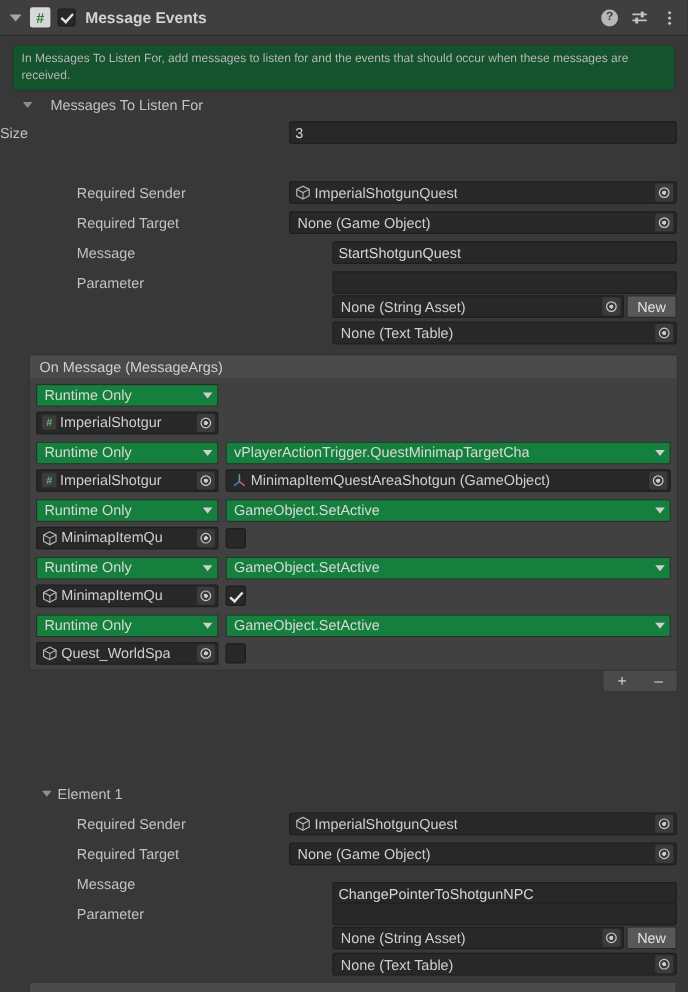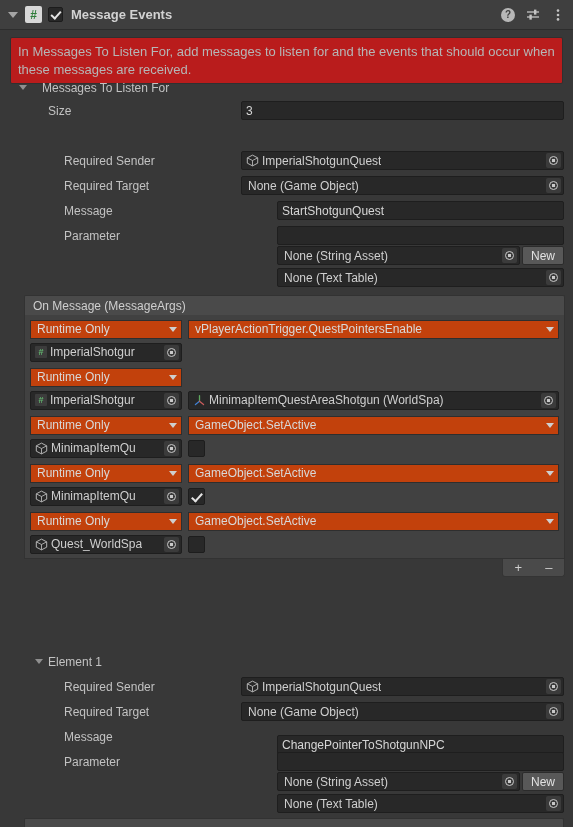--- a/index.html
+++ b/index.html
@@ -64,32 +64,32 @@
   .ico.help::after {
     content: "?"; position: absolute; inset: 0;
     display: flex; align-items: center; justify-content: center;
     color: #3f3f3f; font-size: 10px; font-weight: bold;
   }
   .ico.preset svg, .ico.kebab svg { display: block; }
 
   
   .helpbox {
     margin: 7px 10px 0 10px;
-    background: #b91c1c; border: 1px solid #303030; border-radius: 2px;
+    background: #14532d; border: 1px solid #303030; border-radius: 2px;
     padding: 5px 7px; line-height: 1.35;
-    color: #b6b6b6; font-size: 13px;
+    color: #b6b6b6; font-size: 10px;
   }
 
   
   .row { height: 25px; display: flex; align-items: center; }
   .lbl { color: #c2c2c2; font-size: 12px; white-space: nowrap; }
 
   .indent1 { padding-left: 16px; }
   .indent2 { padding-left: 32px; }
-  .indent3 { padding-left: 48px; }
+  .indent3 { }
 
   .fieldcol { position: absolute; left: 241px; right: 9px; }
 
   
   .objfield {
     height: 19px; background: #282828; border: 1px solid #1e1e1e; border-radius: 2px;
     display: flex; align-items: center; padding: 0 0 0 4px;
     color: #cfcfcf; font-size: 12px; overflow: hidden; white-space: nowrap;
   }
   .objfield .txt { overflow: hidden; text-overflow: clip; white-space: nowrap; }
@@ -138,21 +138,21 @@
     color: #cfcfcf; font-size: 12px;
   }
   .evt-body {
     background: #414141; border: 1px solid #323232; border-top: none;
     padding: 4px 5px 2px 5px;
   }
   .evt-item { margin-bottom: 5px; }
   .evt-line { display: flex; gap: 6px; height: 20px; align-items: center; }
   .evt-line + .evt-line { margin-top: 3px; }
   .dd {
-    height: 19px; background: #c2410c; border: 1px solid #2e2e2e; border-radius: 0;
+    height: 19px; background: #15803d; border: 1px solid #2e2e2e; border-radius: 0;
     display: flex; align-items: center; padding: 0 4px 0 6px;
     color: #d8d8d8; font-size: 12px; white-space: nowrap; overflow: hidden;
   }
   .dd .caret {
     margin-left: auto; width: 0; height: 0;
     border-left: 4px solid transparent; border-right: 4px solid transparent;
     border-top: 5px solid #cfcfcf; flex: 0 0 8px;
   }
   .dd .ddtxt { overflow: hidden; white-space: nowrap; }
   .dd-mode { width: 152px; flex: 0 0 152px; }
@@ -287,54 +287,54 @@
   <div class="evt-wrap" style="top:295px;">
     <div class="evt-title">On Message (MessageArgs)</div>
     <div class="evt-body">
 
       <div class="evt-item">
         <div class="evt-line">
           <span class="dd dd-mode">
             <span class="ddtxt">Runtime Only</span>
             <i class="caret"></i>
           </span>
-          <span class="dd dd-fn">
-            <span class="ddtxt">vPlayerActionTrigger.QuestPointersEnable</span>
-            <i class="caret"></i>
-          </span>
         </div>
         <div class="evt-line">
           <span class="objfield obj-sm">
             <span class="mini-script"></span>
             <span class="txt">ImperialShotgur</span>
             <span class="picker"></span>
           </span>
         </div>
       </div>
 
       <div class="evt-item">
         <div class="evt-line">
           <span class="dd dd-mode">
             <span class="ddtxt">Runtime Only</span>
+            <i class="caret"></i>
+          </span>
+          <span class="dd dd-fn">
+            <span class="ddtxt">vPlayerActionTrigger.QuestMinimapTargetCha</span>
             <i class="caret"></i>
           </span>
         </div>
         <div class="evt-line">
           <span class="objfield obj-sm">
             <span class="mini-script"></span>
             <span class="txt">ImperialShotgur</span>
             <span class="picker"></span>
           </span>
           <span class="objfield obj-arg">
             <svg class="xform" viewBox="0 0 16 16">
               <path d="M8 2v7" stroke="#5fa85f" stroke-width="1.6" fill="none" stroke-linecap="round"></path>
               <path d="M8 9 3 13" stroke="#3f7fd0" stroke-width="1.6" fill="none" stroke-linecap="round"></path>
               <path d="M8 9l5 4" stroke="#c75b5b" stroke-width="1.6" fill="none" stroke-linecap="round"></path>
             </svg>
-            <span class="txt">MinimapItemQuestAreaShotgun (WorldSpa)</span>
+            <span class="txt">MinimapItemQuestAreaShotgun (GameObject)</span>
             <span class="picker"></span>
           </span>
         </div>
       </div>
 
       <div class="evt-item">
         <div class="evt-line">
           <span class="dd dd-mode">
             <span class="ddtxt">Runtime Only</span>
             <i class="caret"></i>

